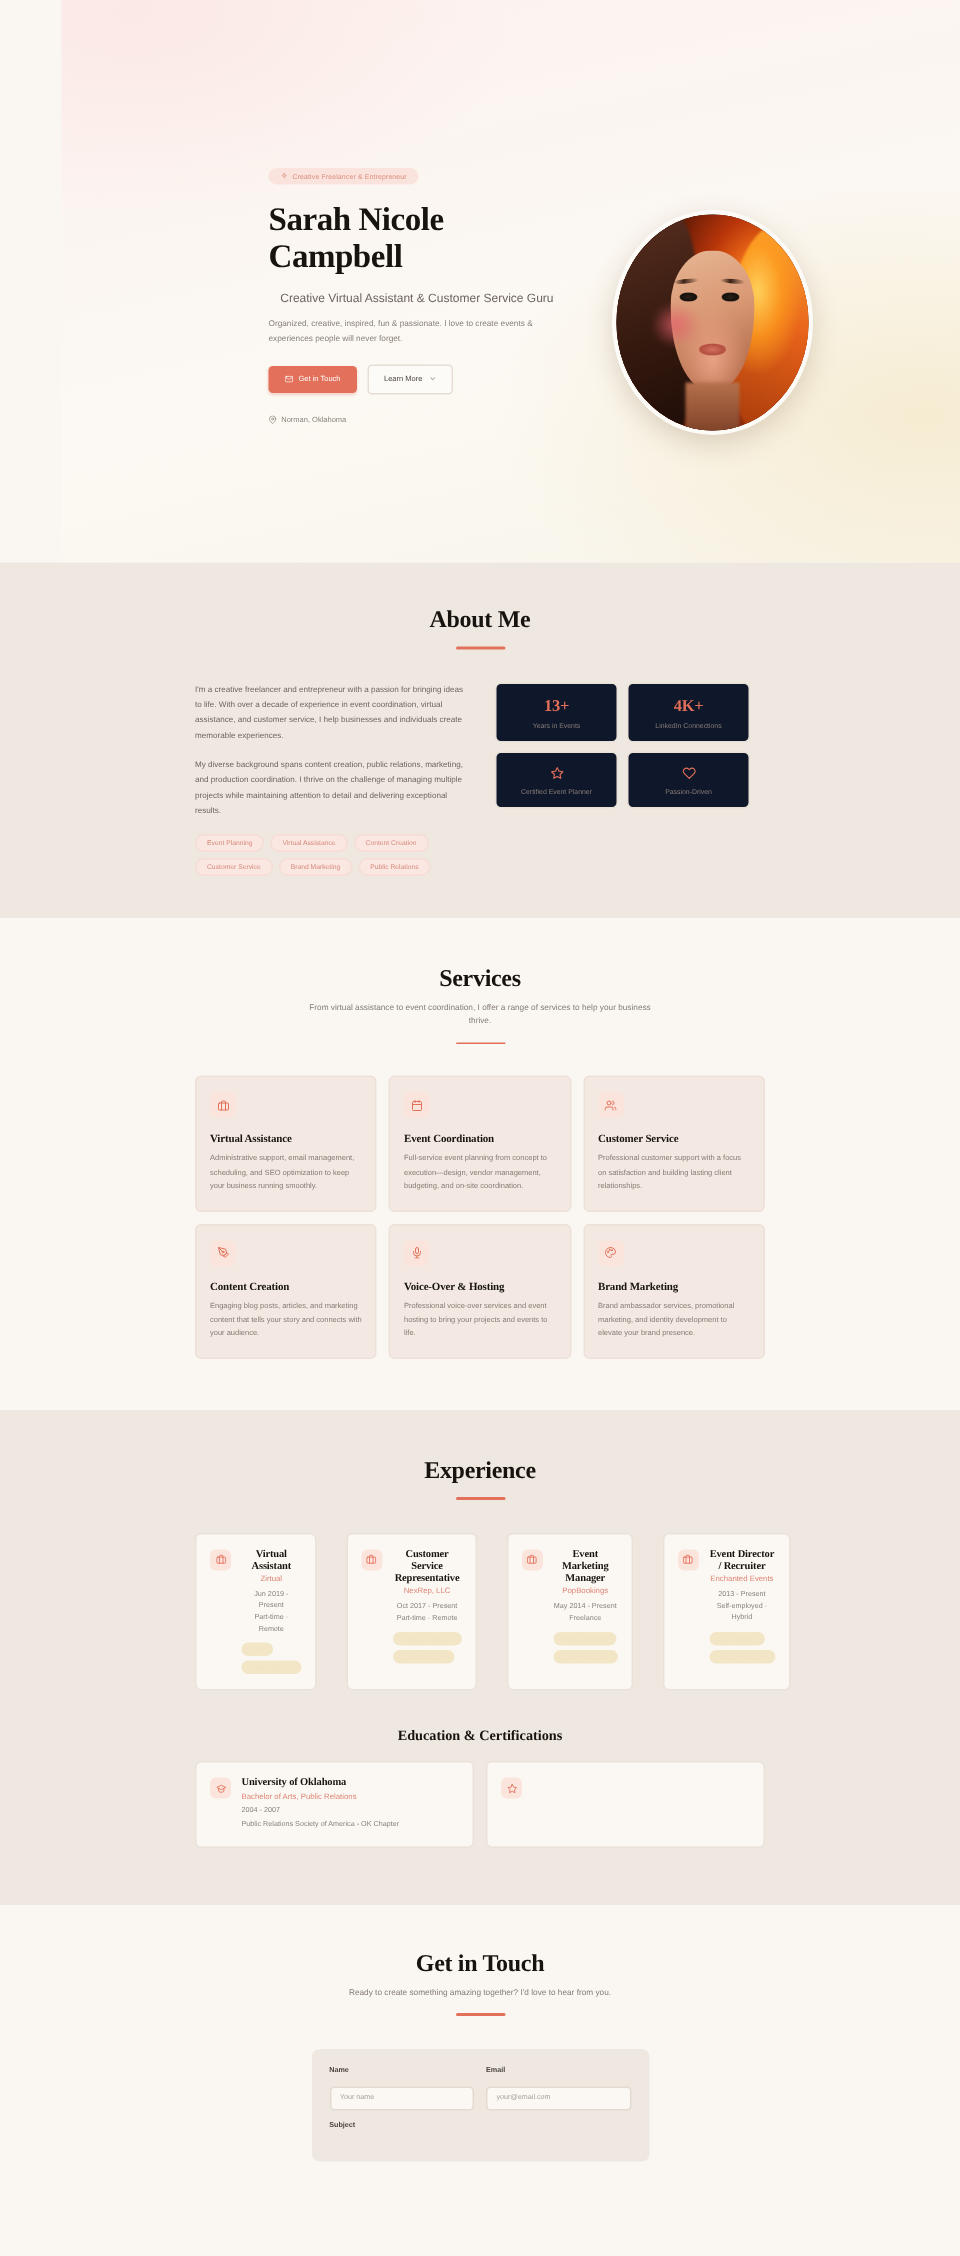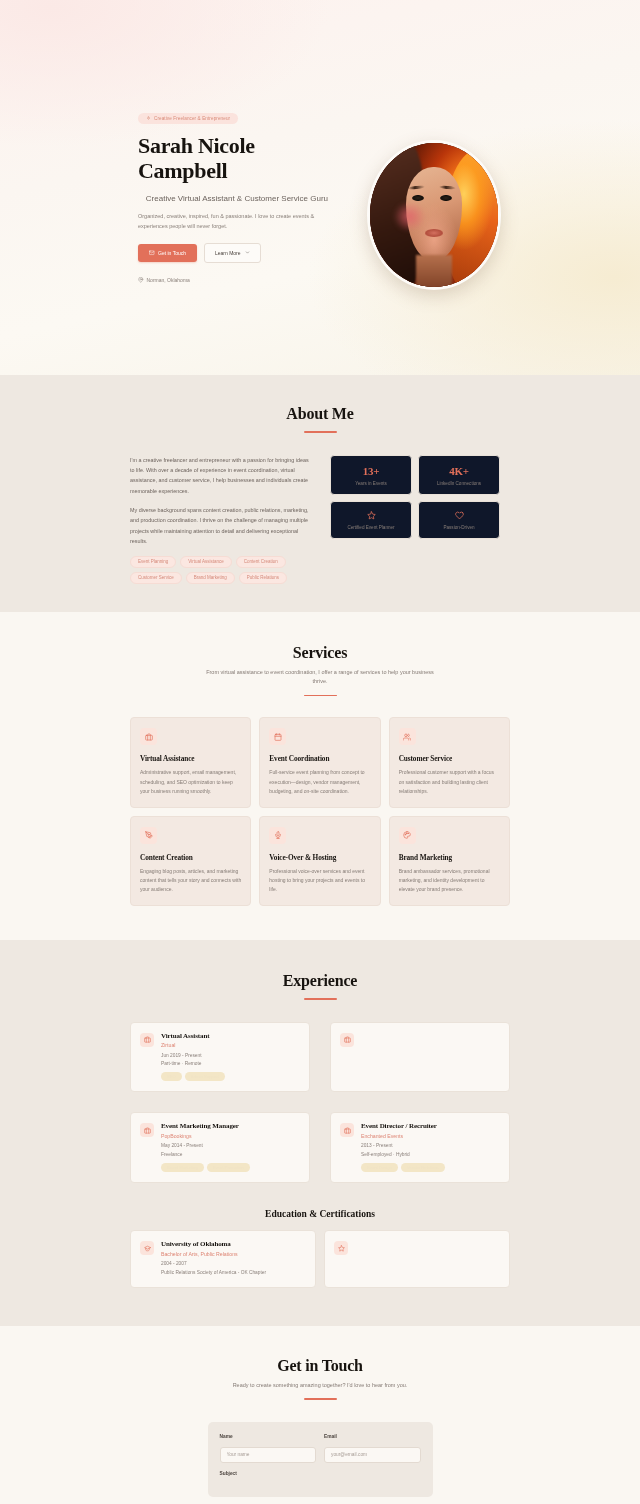--- a/index.html
+++ b/index.html
@@ -54,20 +54,21 @@
   .hero {
     height: 375px;
     position: relative;
     background:
       radial-gradient(ellipse 70% 60% at 8% 2%, #fbe9e6 0%, rgba(251,233,230,0) 62%),
       radial-gradient(ellipse 80% 70% at 96% 74%, #f6ecd2 0%, rgba(246,236,210,0) 60%),
       linear-gradient(168deg, #fdf2ef 0%, #fbf6f1 38%, #fcf9f3 66%, #f8f4e9 100%);
     display: flex;
     align-items: flex-start;
     padding-left: 138px;
+    margin-left: 41px;
   }
   .hero-left { width: 190px; padding-top: 107px; }
   .badge {
     display: inline-flex;
     align-items: center;
     gap: 3px;
     background: #fbe3dd;
     color: #d98a78;
     border-radius: 20px;
     padding: 3px 8px;
@@ -313,23 +314,24 @@
     font-size: 7.3px;
     color: #17130f;
     margin-bottom: 5px;
     letter-spacing: -.1px;
   }
   .svc-desc { font-size: 5px; line-height: 1.82; color: #867c76; }
 
   
   .exp-grid {
     display: grid;
-    grid-template-columns: 1fr 1fr;
+    grid-template-columns: 1fr 1fr 1fr 1fr;
     gap: 20px;
     margin-top: 22px;
+    text-align: center;
   }
   .exp-card {
     background: #fbf8f4;
     border: 1px solid #eae2d9;
     border-radius: 4px;
     padding: 9px 9px 10px;
     display: flex;
     gap: 7px;
   }
   .exp-ico {
@@ -624,20 +626,30 @@
         </div>
       </div>
 
       <div class="exp-card">
         <div class="exp-ico">
           <svg width="7" height="7" viewBox="0 0 24 24" fill="none" stroke="#e2705a" stroke-width="2" stroke-linecap="round" stroke-linejoin="round">
               <rect x="2" y="7" width="20" height="14" rx="2"></rect>
               <path d="M16 21V5a2 2 0 00-2-2h-4a2 2 0 00-2 2v16"></path>
             </svg>
         </div>
+        <div style="flex:1">
+          <div class="exp-role">Customer Service Representative</div>
+          <div class="exp-co">NexRep, LLC</div>
+          <div class="exp-meta">Oct 2017 - Present</div>
+          <div class="exp-meta" style="margin-top:1px">Part-time · Remote</div>
+          <div class="exp-tags">
+            <span class="exp-tag">Customer Support</span>
+            <span class="exp-tag">Client Relations</span>
+          </div>
+        </div>
       </div>
 
       <div class="exp-card">
         <div class="exp-ico">
           <svg width="7" height="7" viewBox="0 0 24 24" fill="none" stroke="#e2705a" stroke-width="2" stroke-linecap="round" stroke-linejoin="round">
               <rect x="2" y="7" width="20" height="14" rx="2"></rect>
               <path d="M16 21V5a2 2 0 00-2-2h-4a2 2 0 00-2 2v16"></path>
             </svg>
         </div>
         <div style="flex:1">

